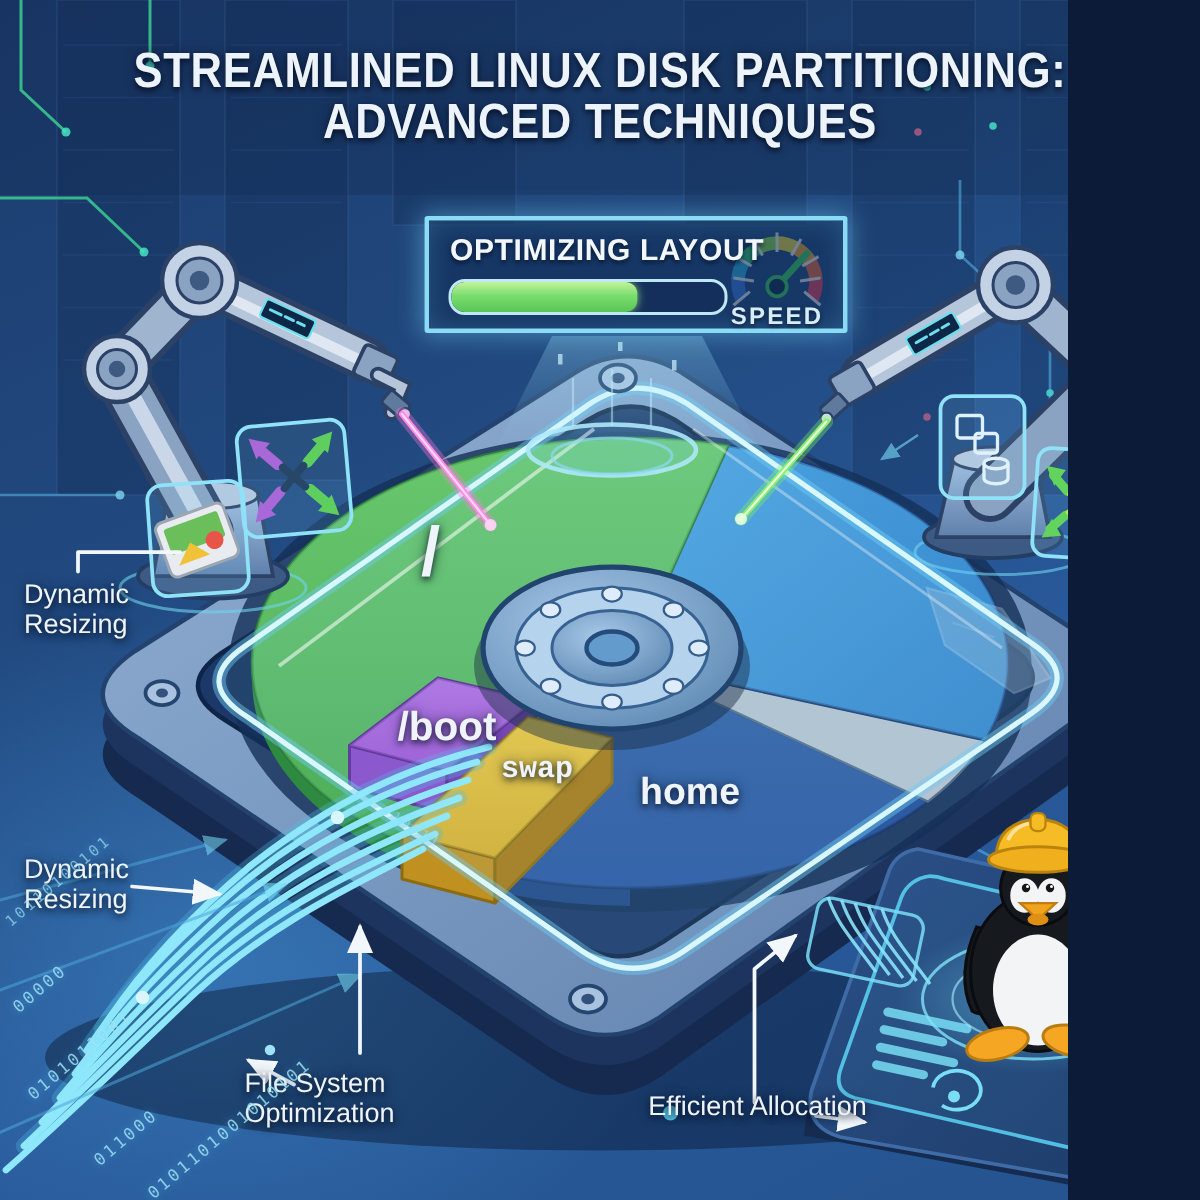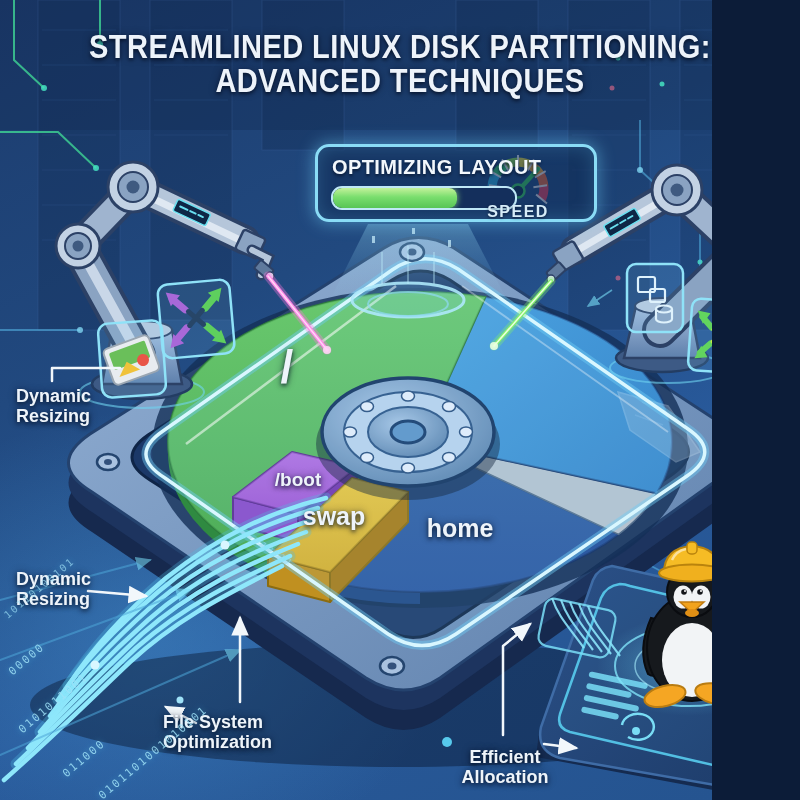--- a/index.html
+++ b/index.html
@@ -3,29 +3,29 @@
 <meta charset="utf-8">
 <style>
   html,body{margin:0;padding:0;background:#0c1c38;font-family:"Liberation Sans",sans-serif;}
   #stage{position:relative;width:712px;height:800px;overflow:hidden;
          background:linear-gradient(155deg,#1c3c6e 0%,#21497f 36%,#28599a 66%,#255490 100%);}
   svg.layer{position:absolute;left:0;top:0;}
   .txt{position:absolute;color:#eef4fa;font-weight:700;
        text-shadow:0 2px 4px rgba(5,15,35,.78),0 0 9px rgba(5,15,35,.45);}
   .title-line{left:0;width:800px;text-align:center;font-size:33px;letter-spacing:.5px;
               transform:scaleX(.88);color:#edf3fa;}
-  .callout{font-size:18px;line-height:20px;font-weight:700;}
+  .callout{font-size:18px;line-height:20px;font-weight:400;}
   .plabel{text-align:center;}
   .bin{position:absolute;color:#9fe2f8;font-family:"DejaVu Sans Mono",monospace;
        font-size:11px;letter-spacing:2px;opacity:.85;transform-origin:0 0;
        text-shadow:0 0 6px rgba(90,200,240,.6);}
   
   #status-panel{position:absolute;left:283px;top:144px;width:276px;height:72px;
-    border:3px solid #8adcf6;border-radius:14px;background:rgba(15,43,85,.58);
-    box-shadow:0 0 16px 2px rgba(110,205,245,.45), inset 0 0 18px rgba(110,205,245,.22);margin-left:32px;}
+    border:3px solid #8adcf6;border-radius:2px;background:rgba(15,43,85,.58);
+    box-shadow:0 0 16px 2px rgba(110,205,245,.45), inset 0 0 18px rgba(110,205,245,.22);}
   #panel-label{position:absolute;left:14px;top:9px;font-size:20px;letter-spacing:.4px;
     color:#f2f7fc;font-weight:700;text-shadow:0 2px 3px rgba(5,15,35,.7);}
   #progress-track{position:absolute;left:13px;top:39px;width:182px;height:20px;
     border:2px solid #bfe8f7;border-radius:11px;background:#142f5c;overflow:hidden;}
   #progress-fill{height:100%;border-radius:8px;
     background:linear-gradient(180deg,#c4f29b 0%,#7ade6e 45%,#58c556 100%);
     box-shadow:0 0 6px rgba(160,240,130,.8);}
   #speed-label{position:absolute;left:460px;top:203px;width:116px;text-align:center;
     font-size:16px;letter-spacing:1.5px;color:#d6ecf8;font-weight:700;
     text-shadow:0 1px 3px rgba(5,15,35,.7);}
@@ -511,28 +511,28 @@
 
 <div id="status-panel">
   <div id="panel-label">OPTIMIZING LAYOUT</div>
   <div id="progress-track">
     <div id="progress-fill" style="width: 68%;"></div>
   </div>
 </div>
 <div id="speed-label">SPEED</div>
 
 <div class="txt plabel" style="left:262px;top:340px;width:50px;font-size:46px;">/</div>
-<div class="txt plabel" style="left:256px;top:469px;width:84px;font-size:19px;">/boot</div>
-<div class="txt plabel" style="left:292px;top:502px;width:84px;font-size:25px;">swap</div>
+<div class="txt plabel" style="left:256px;top:469px;width:84px;font-size:27px;">/boot</div>
+<div class="txt plabel" style="left:316px;top:502px;width:84px;font-size:20px;font-family:Liberation Mono, monospace;">swap</div>
 <div class="txt plabel" style="left:418px;top:514px;width:84px;font-size:25px;">home</div>
 
 <div class="txt callout" style="left:16px;top:386px;width:96px;">Dynamic Resizing</div>
 <div class="txt callout" style="left:16px;top:569px;width:96px;">Dynamic Resizing</div>
 <div class="txt callout" style="left:163px;top:712px;width:158px;">File System Optimization</div>
-<div class="txt callout" style="left:430px;top:727px;width:150px;text-align:center;margin-top:20px;">Efficient Allocation</div>
+<div class="txt callout" style="left:430px;top:727px;width:150px;text-align:center;">Efficient Allocation</div>
 
 <span class="bin" style="left:6px;top:668px;transform:rotate(-40deg);">00000</span>
 <span class="bin" style="left:16px;top:726px;transform:rotate(-40deg);">0101011001</span>
 <span class="bin" style="left:60px;top:770px;transform:rotate(-40deg);">011000</span>
 <span class="bin" style="left:96px;top:792px;transform:rotate(-40deg);">0101101001010101</span>
 <span class="bin" style="left:2px;top:612px;transform:rotate(-40deg);font-size:10px;opacity:.7;">10110100101</span>
 <span class="bin" style="left:258px;top:536px;transform:rotate(33deg);font-size:9px;opacity:.5;">010011</span>
 
 </div>
 

